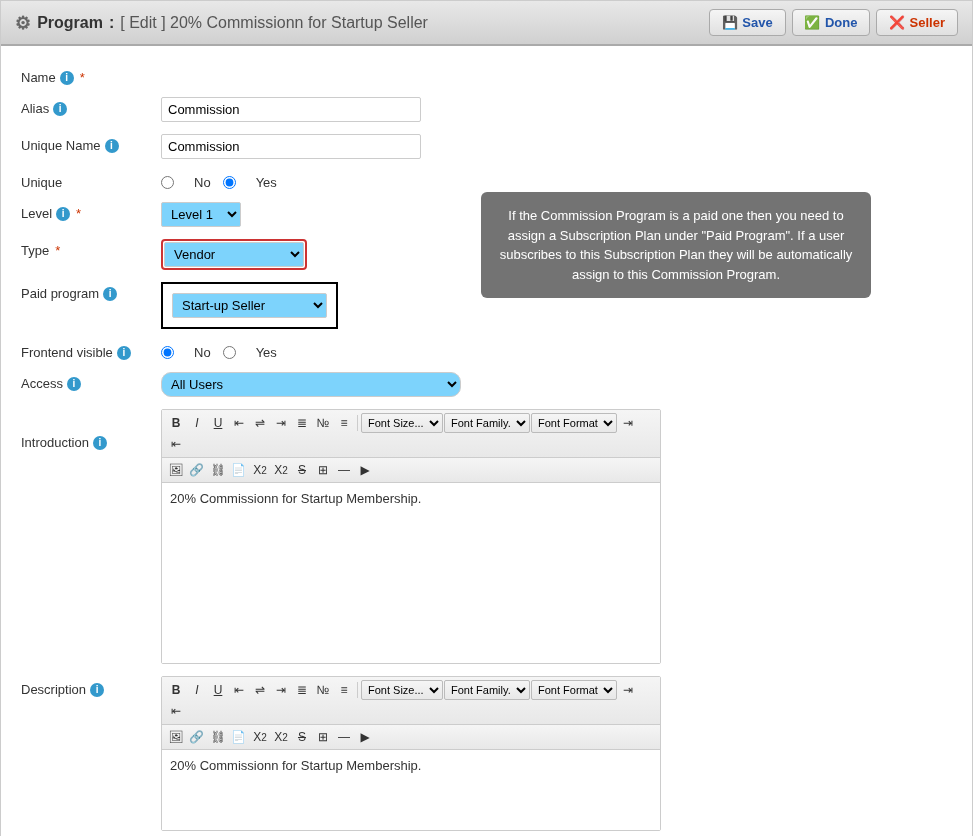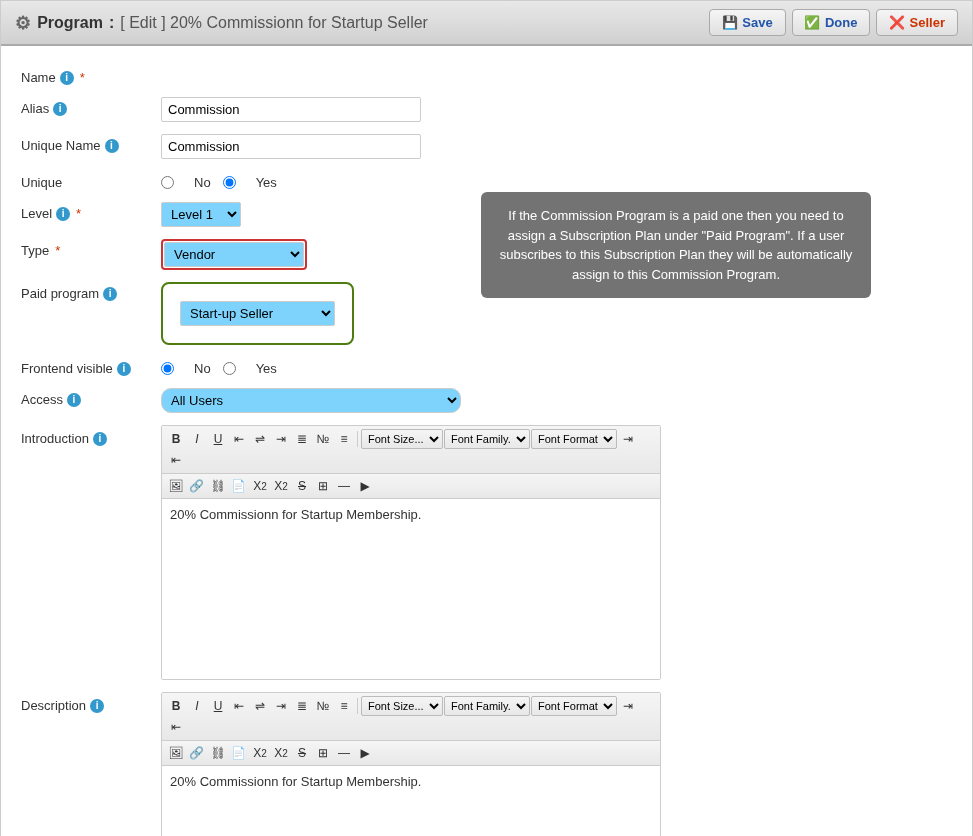--- a/index.html
+++ b/index.html
@@ -115,23 +115,23 @@
     .level-select { width: 80px; }
     .type-select-wrap {
       display: inline-block;
       border: 2px solid #cc3333;
       border-radius: 4px;
       padding: 1px;
     }
     .type-select { width: 140px; }
     .paid-select-wrap {
       display: inline-block;
-      border: 2px solid #4d7c0f;
-      border-radius: 8px;
-      padding: 17px;
+      border: 2px solid #000000;
+      border-radius: 0;
+      padding: 9px;
     }
     .paid-select { width: 155px; }
     .access-select { width: 300px; border-radius: 10px; }
     .tooltip-box {
       position: absolute;
       left: 460px;
       top: -10px;
       width: 390px;
       background: #737373;
       color: #fff;
@@ -356,21 +356,21 @@
       <div class="form-field">
         <select class="access-select">
           <option>All Users</option>
           <option>Registered</option>
           <option>Guest</option>
         </select>
       </div>
     </div>
 
     <div class="form-row" style="align-items:flex-start;">
-      <div class="form-label" style="padding-top:6px;">
+      <div class="form-label" style="padding-top:6px;margin-top:20px;">
         <span>Introduction</span>
         <span class="info-icon">i</span>
       </div>
       <div class="form-field">
         <div class="editor-wrap">
           <div class="editor-toolbar">
             <button class="toolbar-btn bold">B</button>
             <button class="toolbar-btn italic">I</button>
             <button class="toolbar-btn underline">U</button>
             <button class="toolbar-btn">⇤</button>

